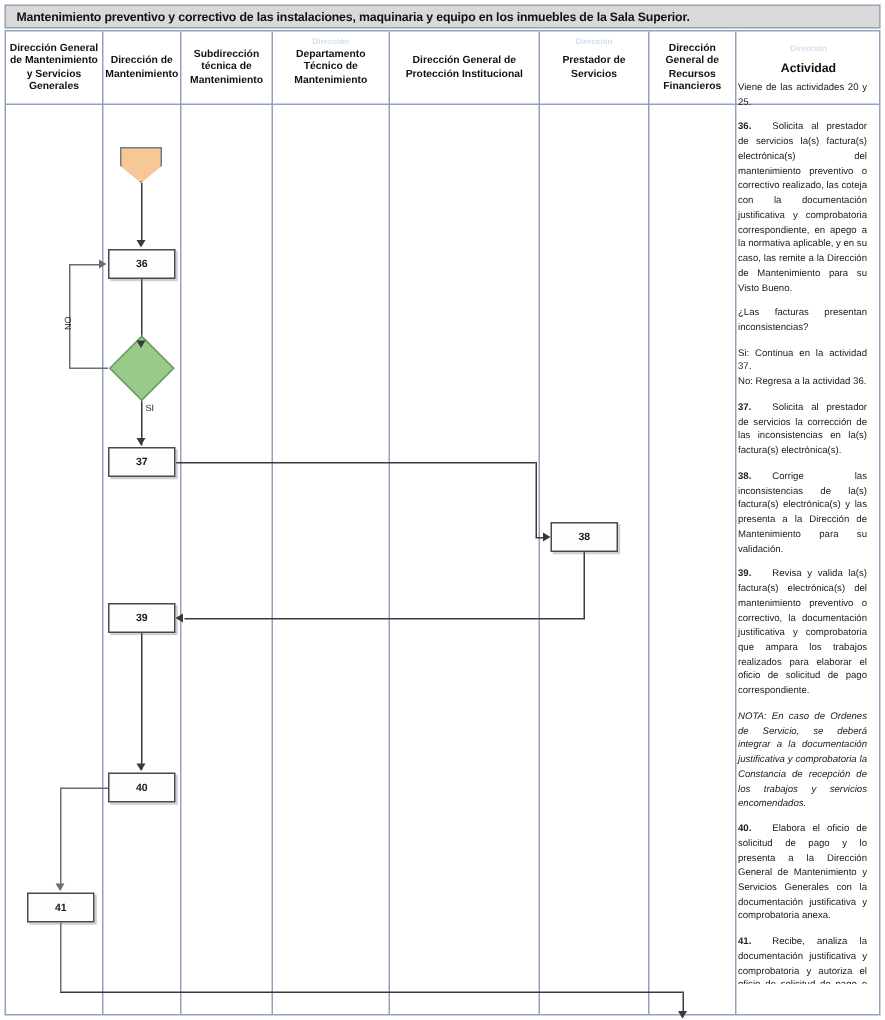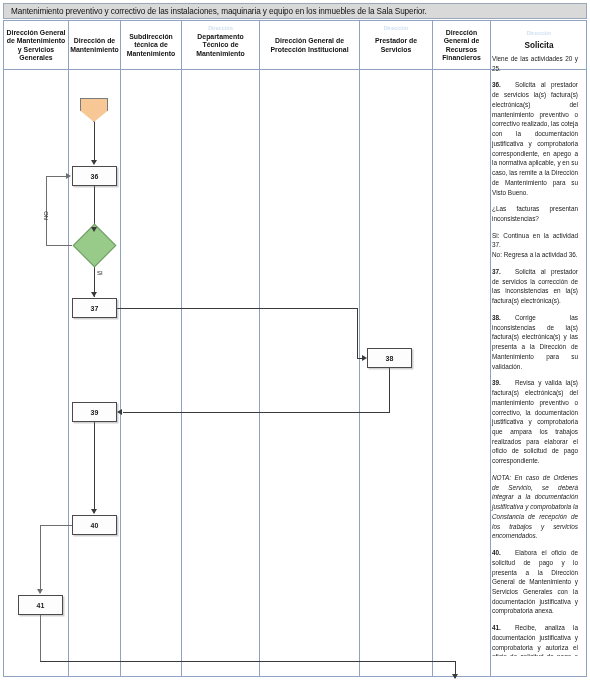--- a/index.html
+++ b/index.html
@@ -16,21 +16,21 @@
   }
 
   
   #title-bar{
     position:absolute;left:3px;top:3px;width:584px;height:16px;
     background:#d9d9d9;
     border:1px solid #9aa7b8;
     box-sizing:border-box;
     display:flex;align-items:center;
     padding-left:7px;
-    font-size:8.2px;font-weight:normal;color:#111;
+    font-size:8.2px;font-weight:bold;color:#111;
     letter-spacing:-0.1px;
     white-space:nowrap;overflow:hidden;
   }
 
   
   #table-frame{
     position:absolute;left:3px;top:20px;width:584px;height:657px;
     border:1px solid #8fa3c0;
     box-sizing:border-box;
   }
@@ -164,21 +164,21 @@
   <div id="table-frame">
 
     <div id="header-row">
       <div class="hdr" style="left:0px;width:64px;">Dirección General de Mantenimiento y Servicios Generales</div>
       <div class="hdr" style="left:65px;width:51px;">Dirección de Mantenimiento</div>
       <div class="hdr" style="left:117px;width:60px;">Subdirección técnica de Mantenimiento</div>
       <div class="hdr" style="left:178px;width:77px;">Departamento Técnico de Mantenimiento</div>
       <div class="hdr" style="left:256px;width:99px;">Dirección General de Protección Institucional</div>
       <div class="hdr" style="left:356px;width:72px;">Prestador de Servicios</div>
       <div class="hdr" style="left:429px;width:57px;">Dirección General de Recursos Financieros</div>
-      <div class="hdr activity" style="left:487px;width:96px;">Solicita</div>
+      <div class="hdr activity" style="left:487px;width:96px;">Actividad</div>
 
       <div class="ghost" style="left:178px;top:4px;width:77px;">Dirección</div>
       <div class="ghost" style="left:356px;top:4px;width:72px;">Dirección</div>
       <div class="ghost" style="left:487px;top:9px;width:96px;">Dirección</div>
     </div>
 
     <div class="col-sep" style="left:64px;"></div>
     <div class="col-sep" style="left:116px;"></div>
     <div class="col-sep" style="left:177px;"></div>
     <div class="col-sep" style="left:255px;"></div>

